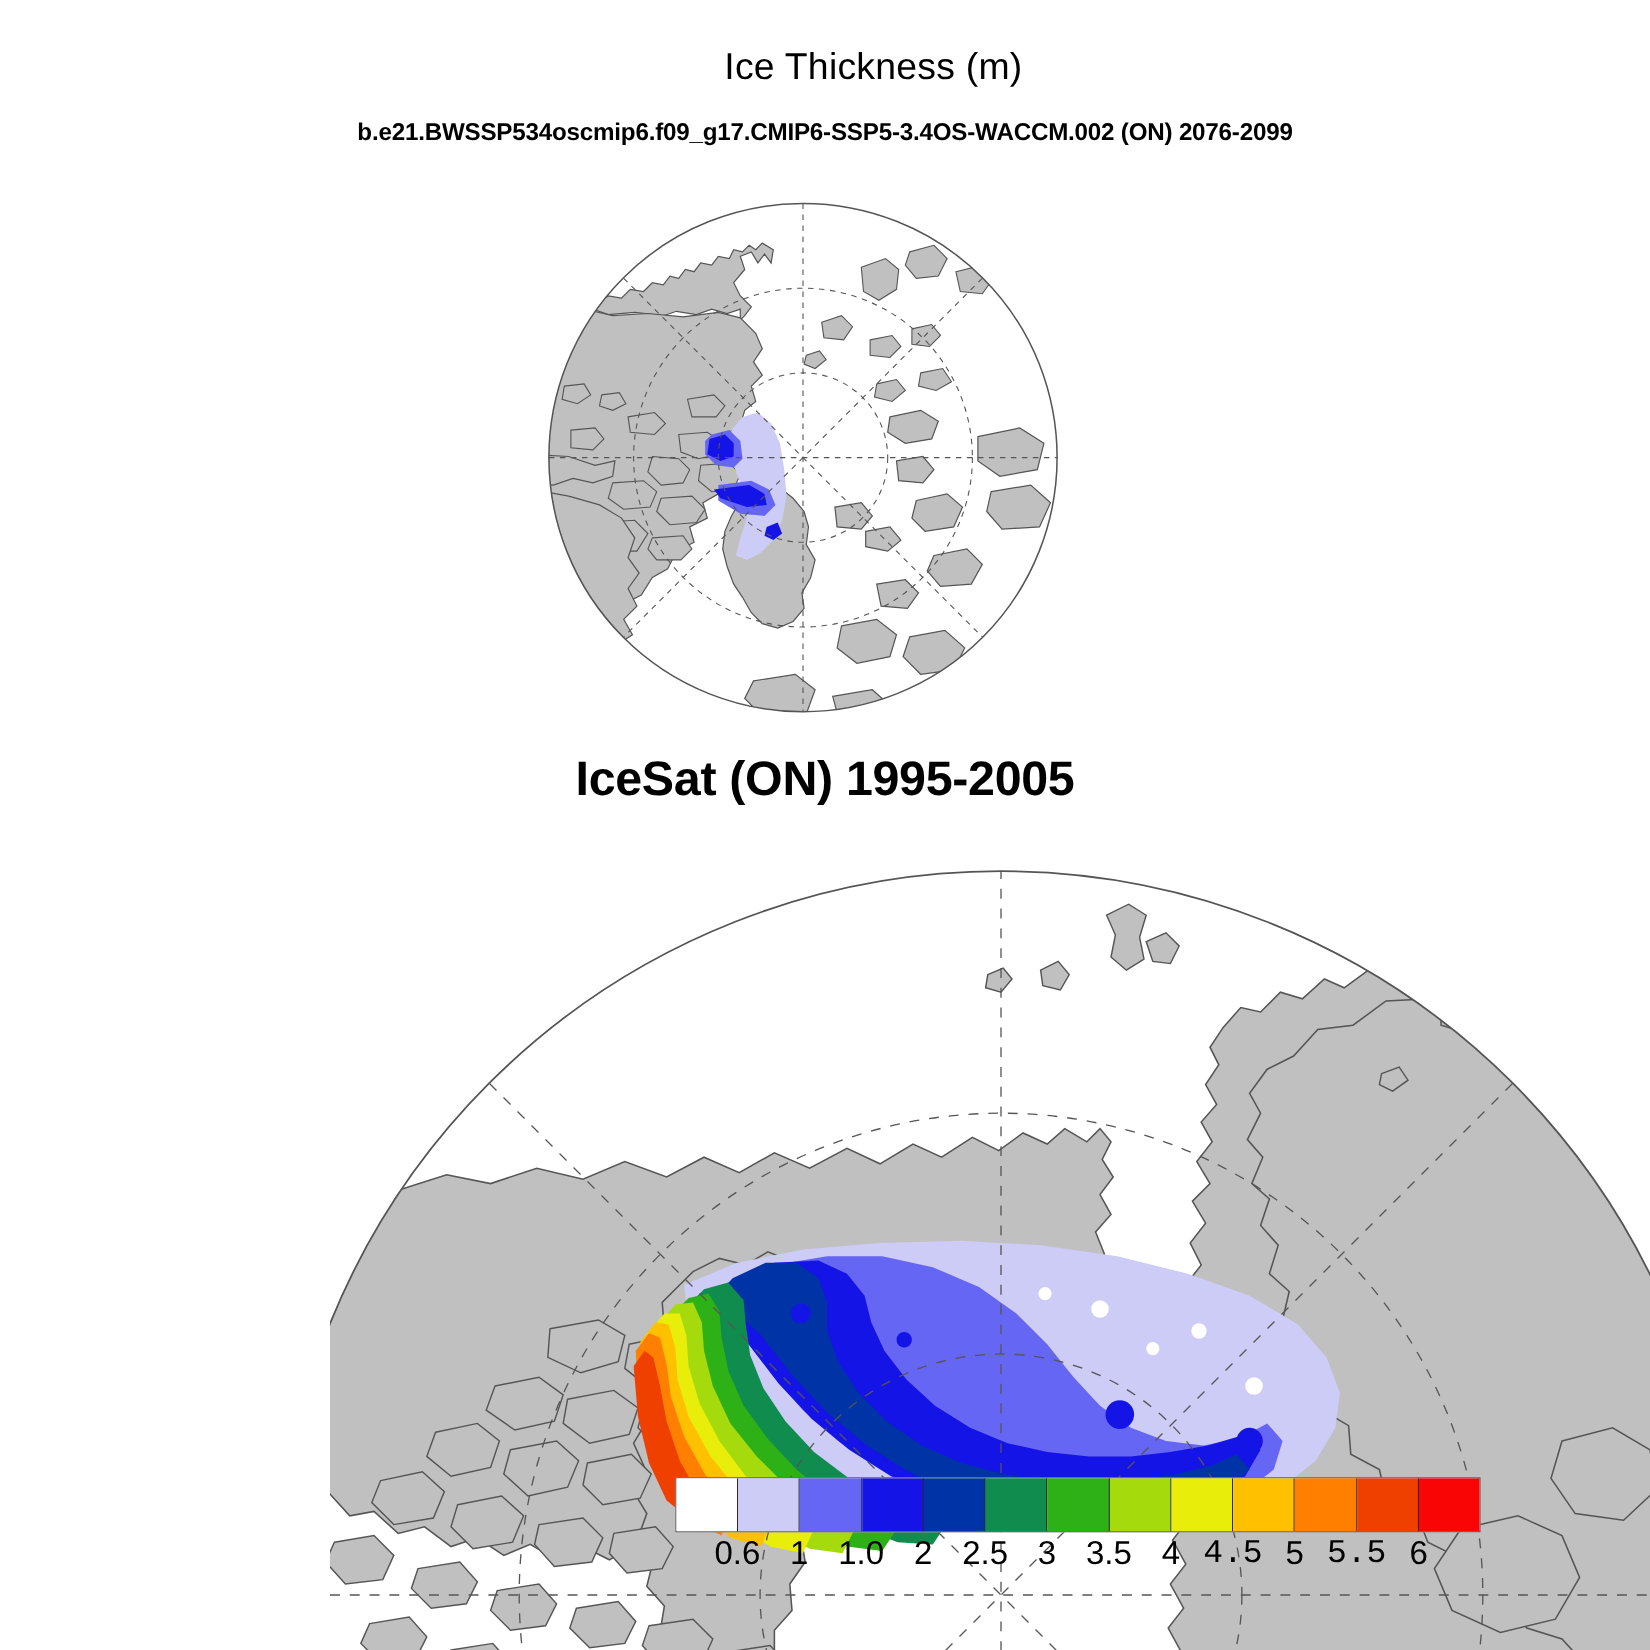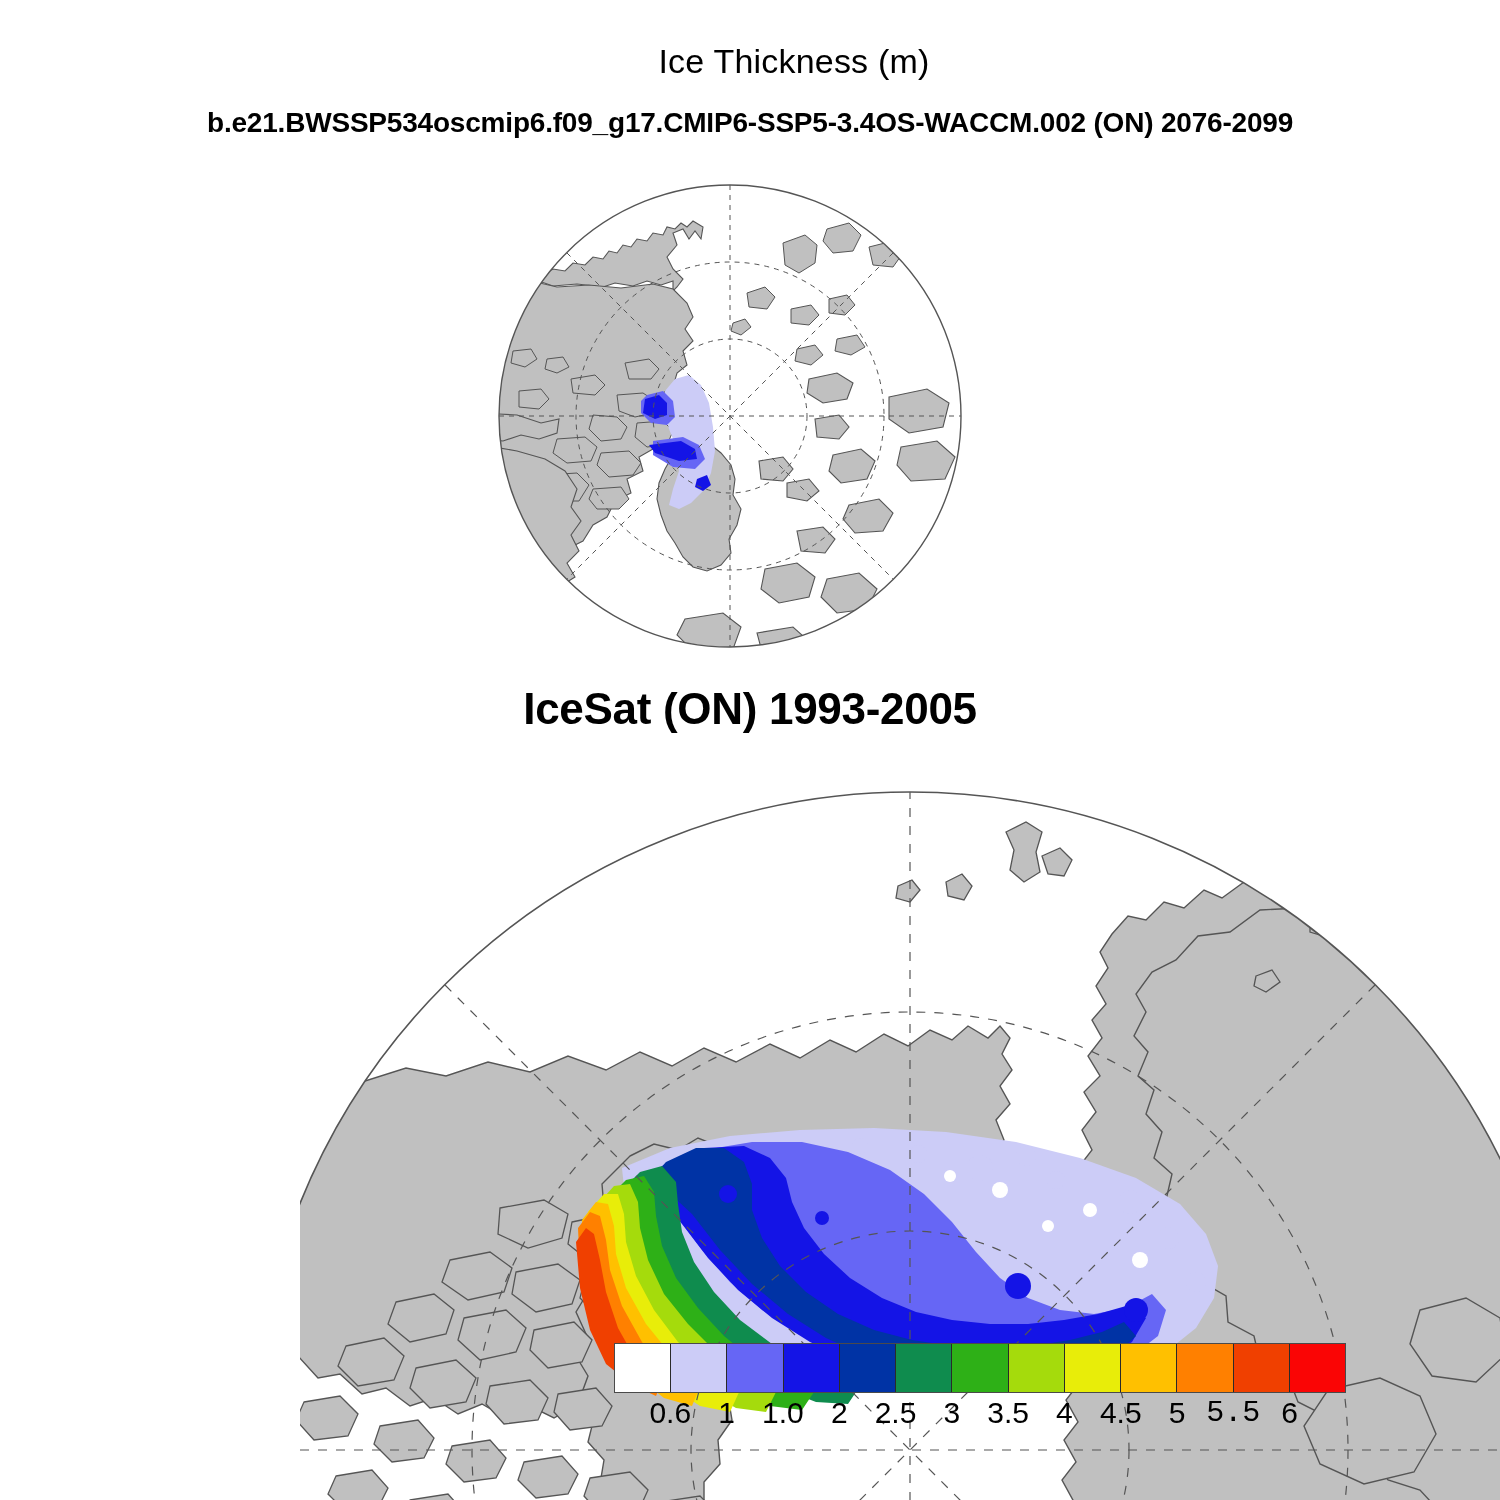--- a/index.html
+++ b/index.html
@@ -2,21 +2,21 @@
 <html><head>
 <meta charset="utf-8">
 <style>
   html,body{margin:0;padding:0;background:#fff;}
   body{width:1500px;height:1500px;position:relative;overflow:hidden;
        font-family:"Liberation Sans",sans-serif;color:#000;}
 
   #title{position:absolute;top:42px;left:0;width:1500px;text-align:center;
          font-size:34px;font-weight:400;letter-spacing:.2px;padding-left:44px;}
   #subtitle{position:absolute;top:107px;left:0;width:1500px;text-align:center;
-            font-size:28px;font-weight:bold;letter-spacing:-.2px;}
+            font-size:22px;font-weight:bold;letter-spacing:-.2px;}
   #midlabel{position:absolute;top:684px;left:0;width:1500px;text-align:center;
             font-size:44px;font-weight:bold;letter-spacing:-.3px;}
 
   .mapwrap{position:absolute;overflow:hidden;}
   #map-model{left:497px;top:183px;width:466px;height:466px;}
   #map-icesat{left:300px;top:790px;width:1220px;height:760px;}
   .mapwrap svg{display:block;}
 
   
   #colorbar{position:absolute;left:614px;top:1343px;width:732px;height:50px;
@@ -122,21 +122,21 @@
       <line x1="233" y1="2" x2="233" y2="464"></line>
       <line x1="2" y1="233" x2="464" y2="233"></line>
       <line x1="70" y1="70" x2="396" y2="396"></line>
       <line x1="396" y1="70" x2="70" y2="396"></line>
     </g>
   </g>
   <circle cx="233" cy="233" r="231" fill="none" stroke="#555" stroke-width="1.4"></circle>
 </svg>
 </div>
 
-<div id="midlabel">IceSat (ON) 1993-2005</div>
+<div id="midlabel">IceSat (ON) 1995-2005</div>
 
 <div class="mapwrap" id="map-icesat">
 <svg width="1220" height="760" viewBox="0 0 1220 760">
   <defs>
     <clipPath id="clipBot">
           <circle cx="610" cy="660" r="658"></circle>
         </clipPath>
   </defs>
   <g clip-path="url(#clipBot)">
     <rect x="0" y="0" width="1220" height="760" fill="#ffffff"></rect>
@@ -319,17 +319,17 @@
   </div>
 <div id="cb-ticks">
     <div class="tk" style="left: 7.69231%;">0.6</div>
     <div class="tk" style="left: 15.3846%;">1</div>
     <div class="tk" style="left: 23.0769%;">1.0</div>
     <div class="tk" style="left: 30.7692%;">2</div>
     <div class="tk" style="left: 38.4615%;">2.5</div>
     <div class="tk" style="left: 46.1538%;">3</div>
     <div class="tk" style="left: 53.8462%;">3.5</div>
     <div class="tk" style="left: 61.5385%;">4</div>
-    <div class="tk" style="left: 69.2308%;">4.5</div>
+    <div class="tk" style="left: 69.2308%; font-family: Liberation Mono, monospace;">4.5</div>
     <div class="tk" style="left: 76.9231%;">5</div>
     <div class="tk" style="left: 84.6154%; font-family: Liberation Mono, monospace;">5.5</div>
     <div class="tk" style="left: 92.3077%;">6</div>
   </div>
 
 </body></html>

